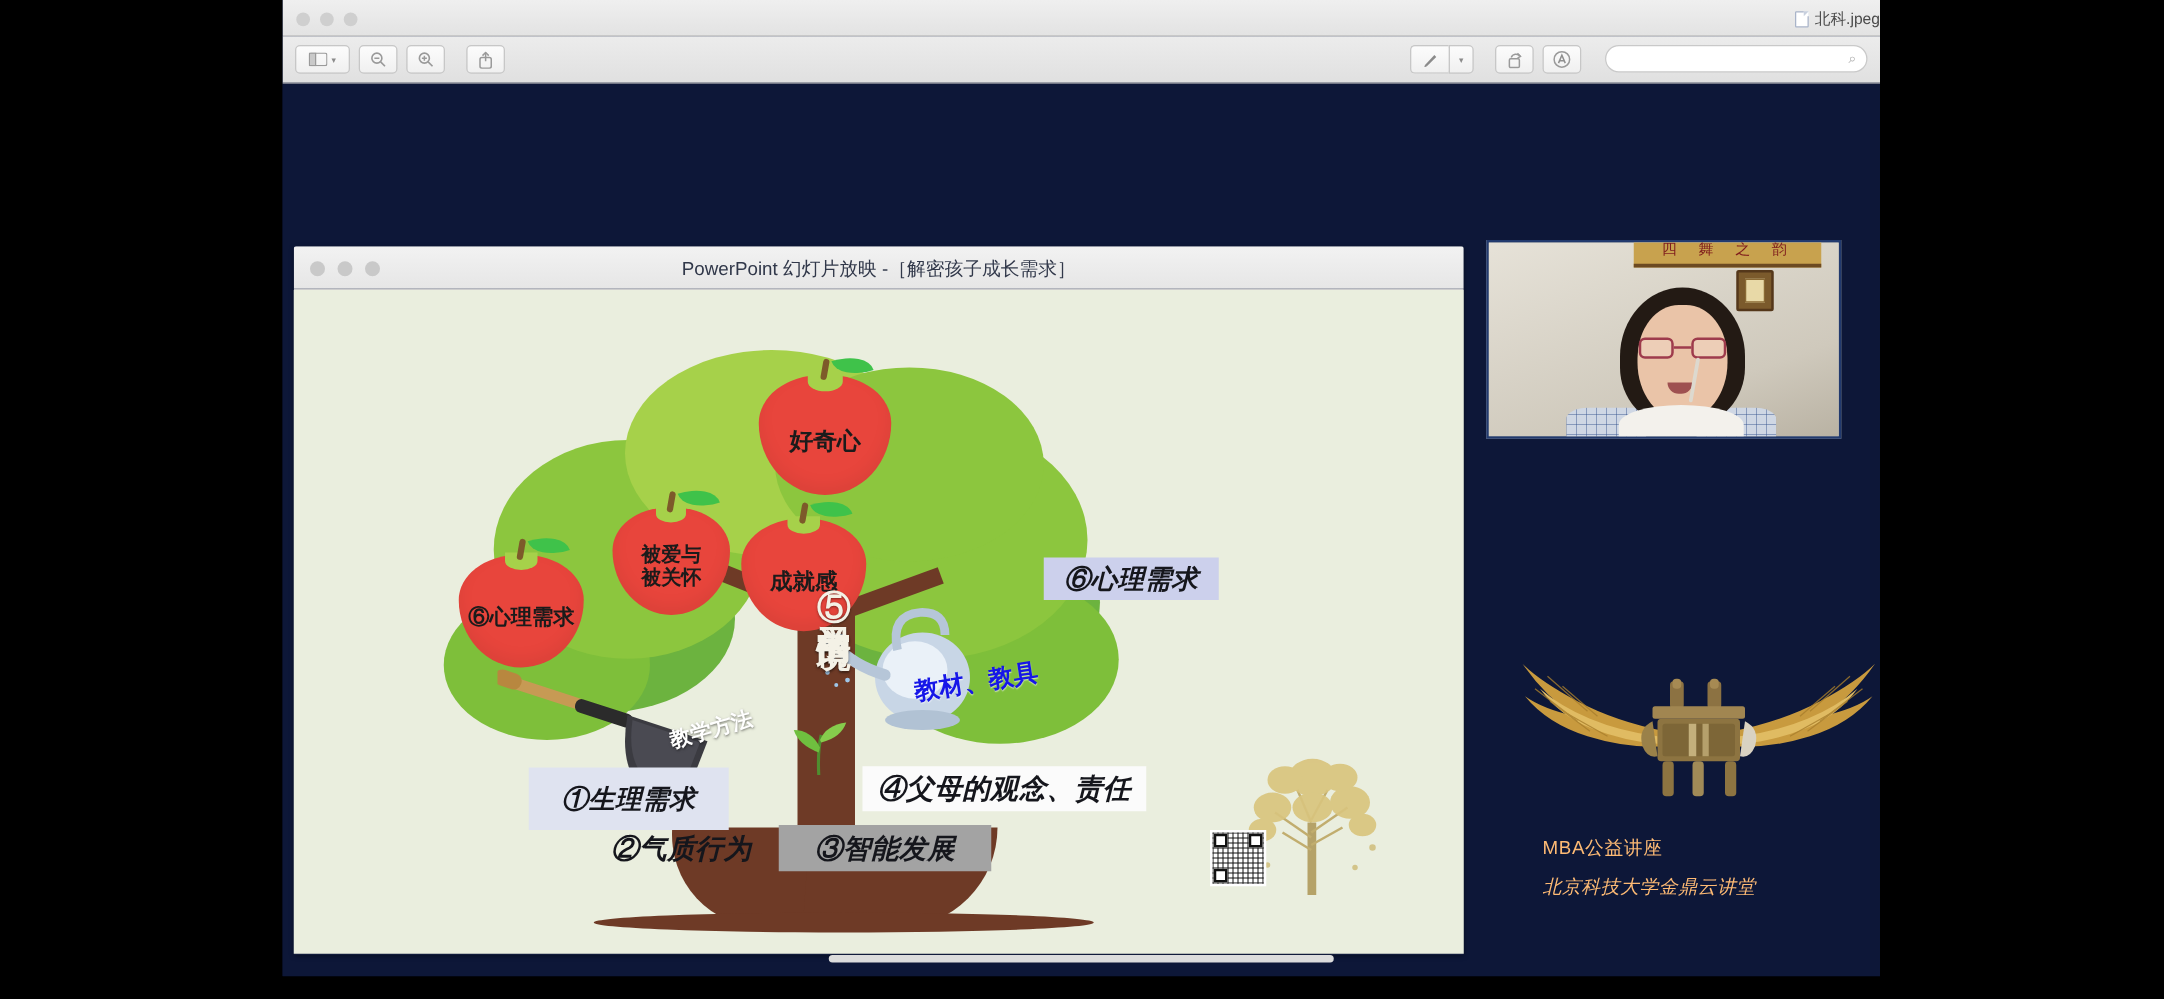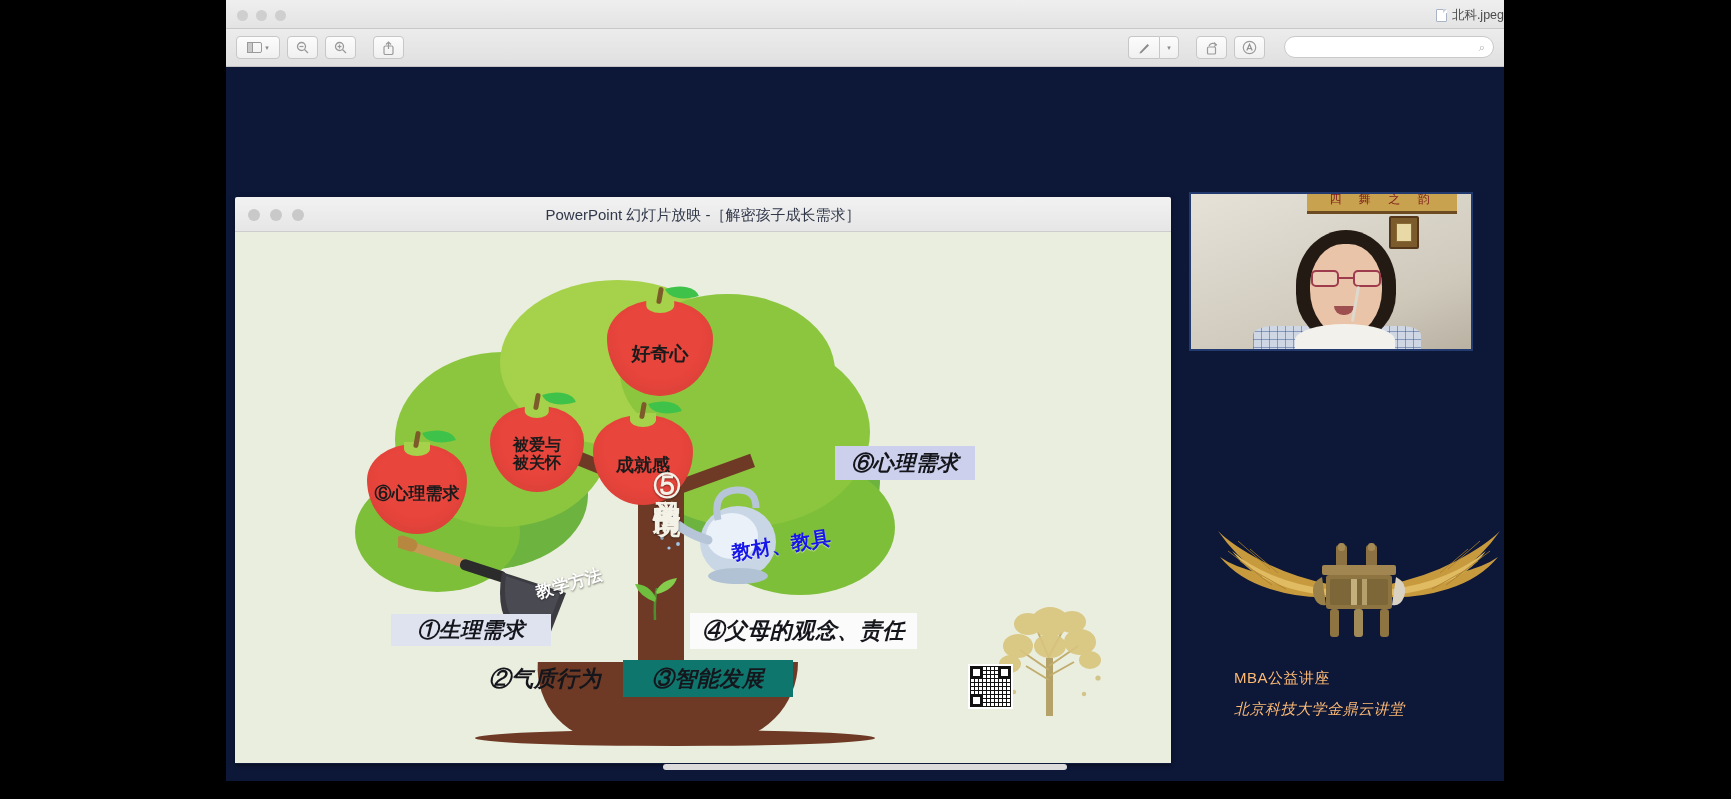--- a/index.html
+++ b/index.html
@@ -252,34 +252,34 @@
     display: flex; align-items: center; justify-content: center;
     font-style: italic;
     letter-spacing: .5px;
     z-index: 10;
   }
   #box-psych {
     left: 600px; top: 185px; width: 140px; height: 34px;
     background: #ccd0ec; font-size: 21px; margin-top: 29px;
   }
   #box-physio {
-    left: 156px; top: 382px; width: 160px; height: 32px;
+    left: 188px; top: 382px; width: 160px; height: 50px;
     background: #dfe3f0; font-size: 21px;
   }
   #box-parent {
     left: 455px; top: 381px; width: 227px; height: 36px;
     background: #fbfbfb; font-size: 22px;
   }
   #box-temper {
     left: 230px; top: 430px; width: 160px; height: 34px;
     background: transparent; font-size: 22px; text-align: right;
   }
   #box-intel {
     left: 388px; top: 428px; width: 170px; height: 37px;
-    background: #0f766e; font-size: 22px;
+    background: #a3a3a3; font-size: 22px;
   }
 
   
   #webcam {
     position: absolute; left: 963px; top: 125px;
     width: 284px; height: 159px;
     border: 2px solid #223a6e;
     overflow: hidden; background: #cfcabd;
   }
   #wc-wall { position: absolute; inset: 0; background: linear-gradient(160deg,#e6e2d8,#cfc9bc 70%,#b9b2a3); }

